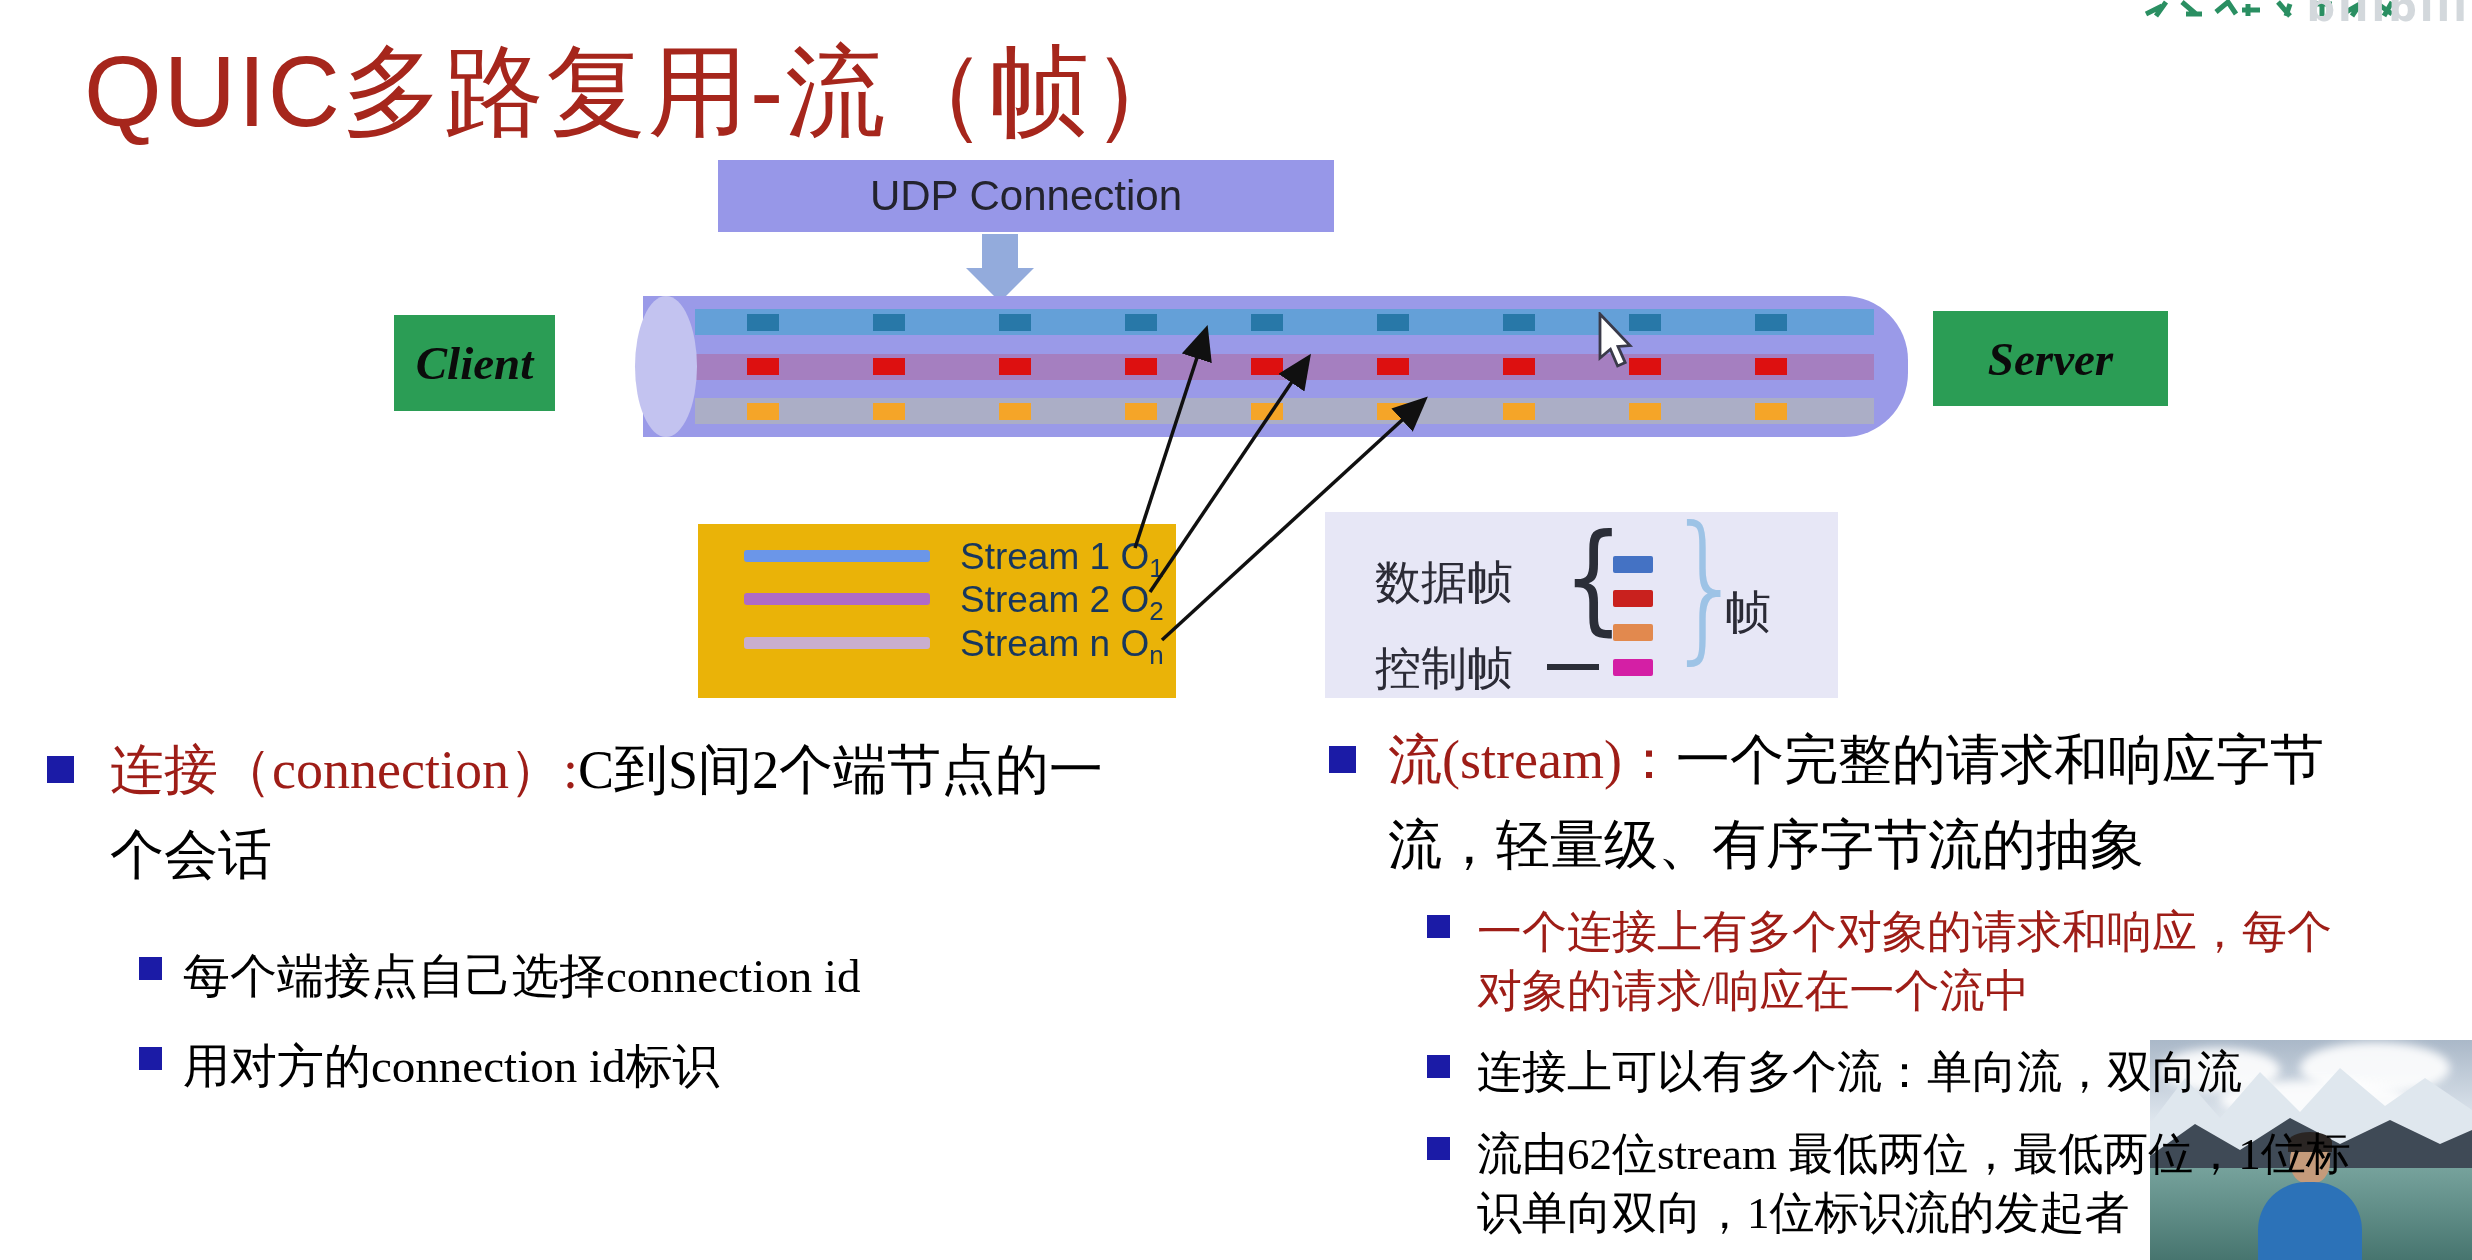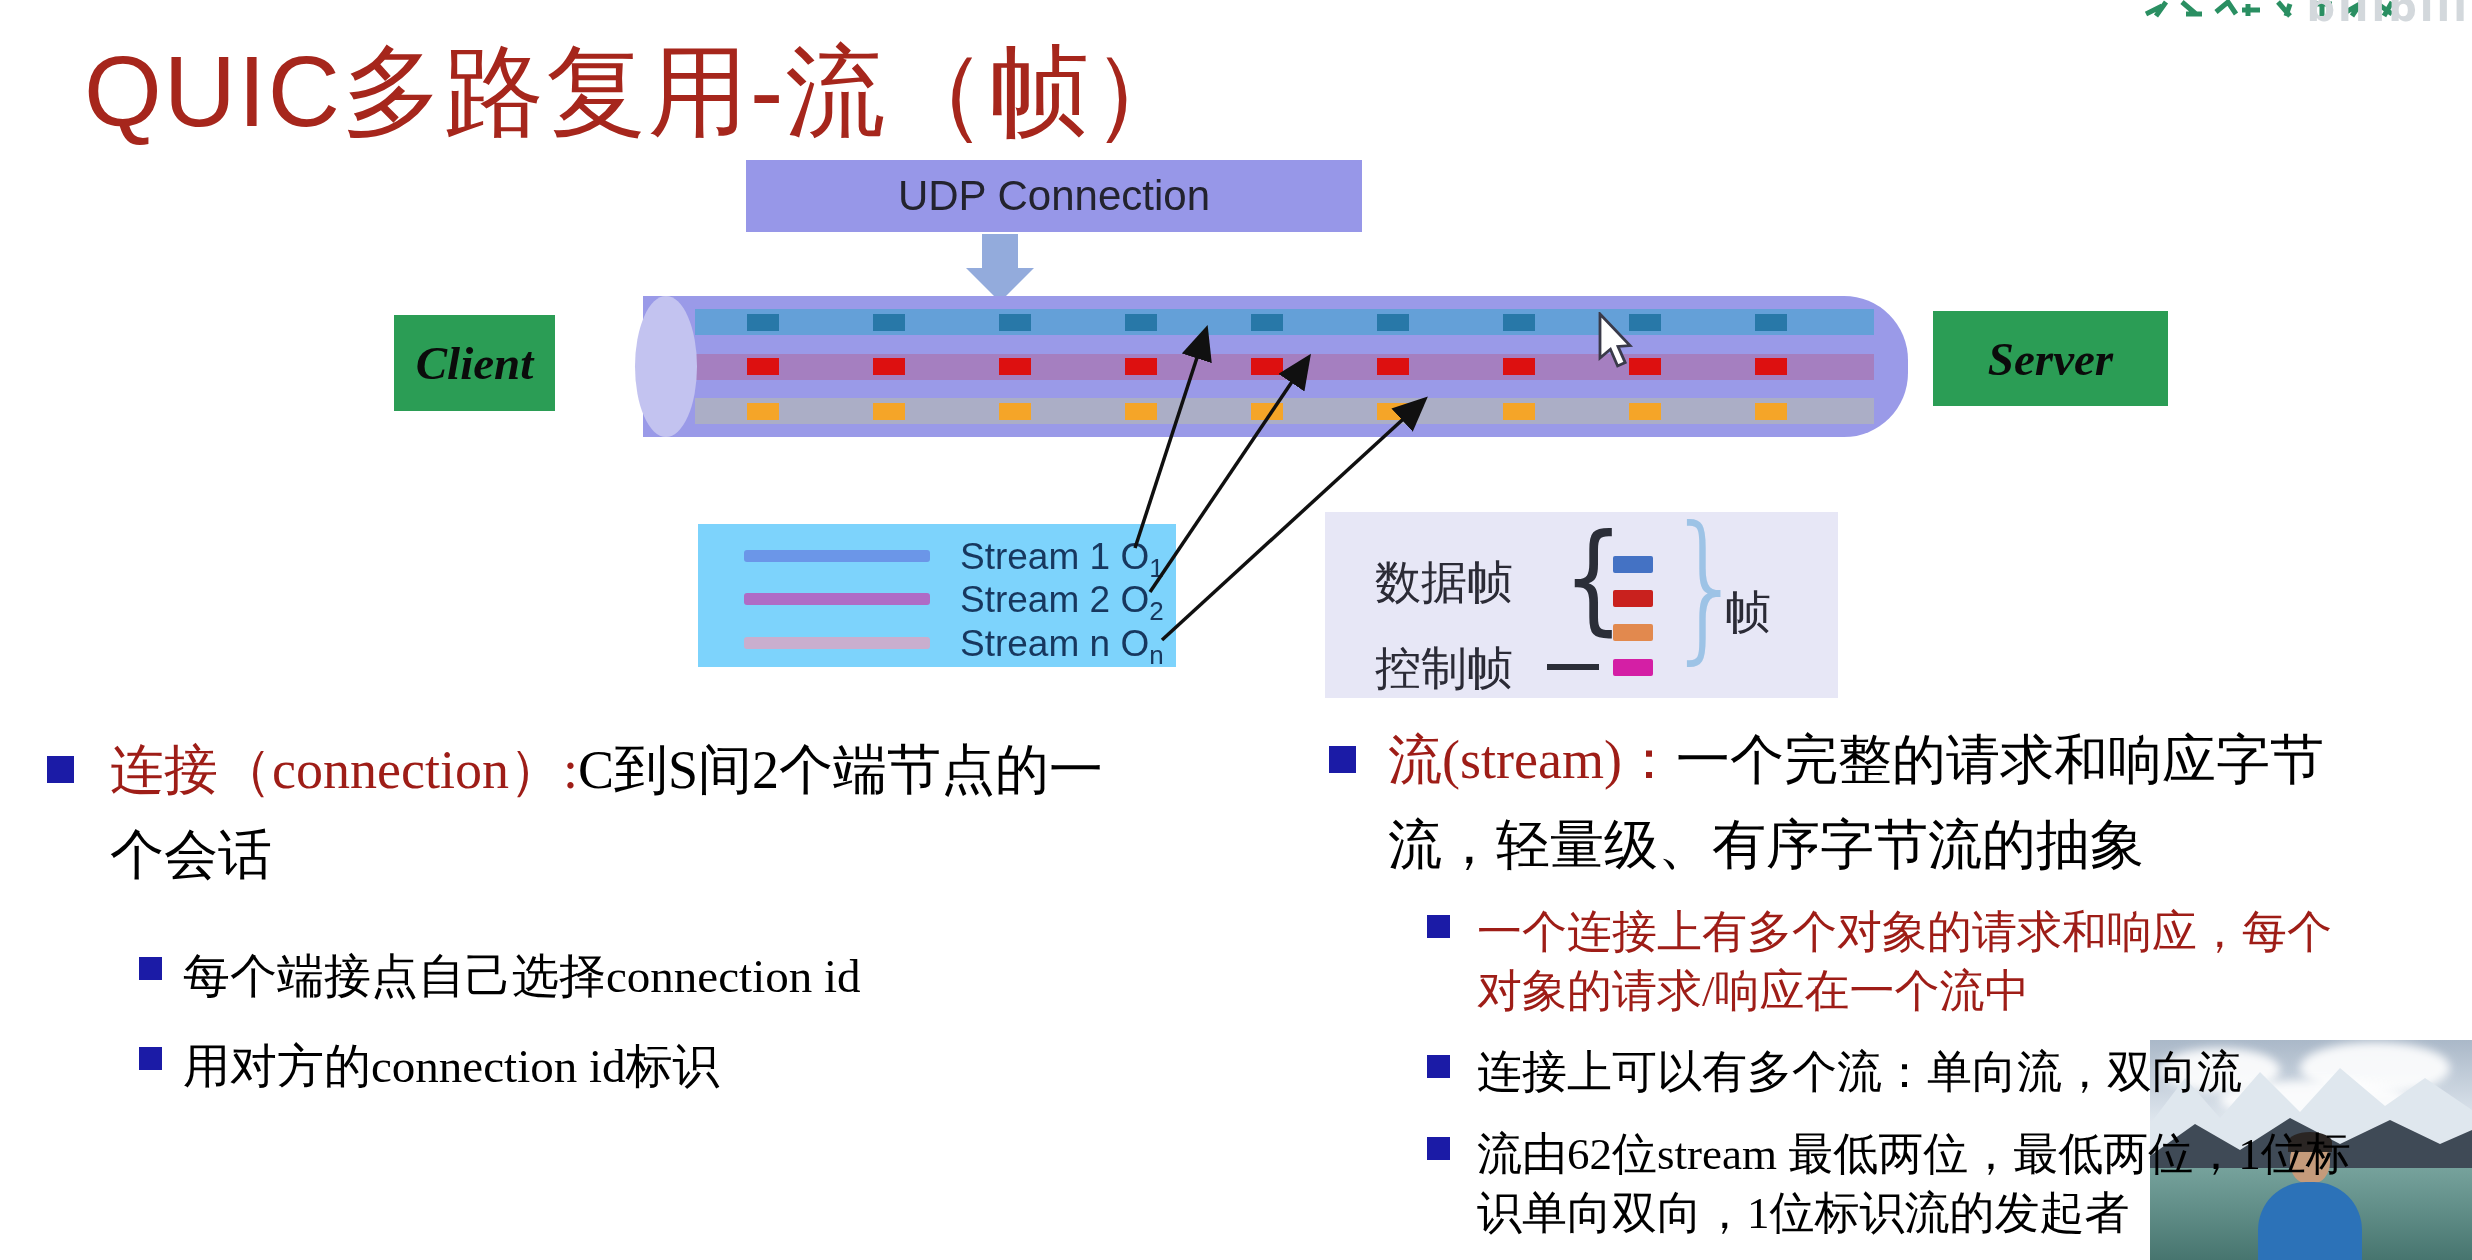--- a/index.html
+++ b/index.html
@@ -21,21 +21,21 @@
   .wm-logo {
     position:absolute; right:2px; top:-16px;
     font-family:"DejaVu Sans","Liberation Sans",sans-serif;
     font-weight:bold; font-size:40px; color:#d3d8dc; letter-spacing:3px;
   }
   
   .udp-box {
     position:absolute; left:718px; top:160px; width:616px; height:72px;
     background:#9797E8; display:flex; align-items:center; justify-content:center;
     font-family:"Liberation Sans","DejaVu Sans",sans-serif;
-    font-size:42px; color:#23232e;margin-left:28px;
+    font-size:42px; color:#23232e;
   }
   .udp-arrow-stem { position:absolute; left:982px; top:234px; width:36px; height:36px; background:#93ABDC; }
   .udp-arrow-head {
     position:absolute; left:966px; top:268px; width:0; height:0;
     border-left:34px solid transparent; border-right:34px solid transparent;
     border-top:34px solid #93ABDC;
   }
   
   .pipe {
     position:absolute; left:643px; top:296px; width:1265px; height:141px;
@@ -55,22 +55,22 @@
   .endpoint {
     position:absolute; background:#2B9D55; color:#0b0b0b;
     display:flex; align-items:center; justify-content:center;
     font-style:italic; font-weight:600; font-size:47px;
     font-family:Liberation Serif, serif;
   }
   .client { left:394px; top:315px; width:161px; height:96px; }
   .server { left:1933px; top:311px; width:235px; height:95px; }
   
   .stream-legend {
-    position:absolute; left:698px; top:524px; width:478px; height:143px;
-    background:#7dd3fc;
+    position:absolute; left:698px; top:524px; width:478px; height:174px;
+    background:#eab308;
   }
   .sl-row { position:absolute; left:0; width:100%; height:40px; }
   .sl-bar { position:absolute; left:46px; top:14px; width:186px; height:12px; border-radius:3px; }
   .sl-label {
     position:absolute; left:262px; top:0;
     font-family:"Liberation Sans","DejaVu Sans",sans-serif;
     font-size:37px; color:#17375E; white-space:nowrap;
   }
   .sl-label sub { font-size:26px; }
   

